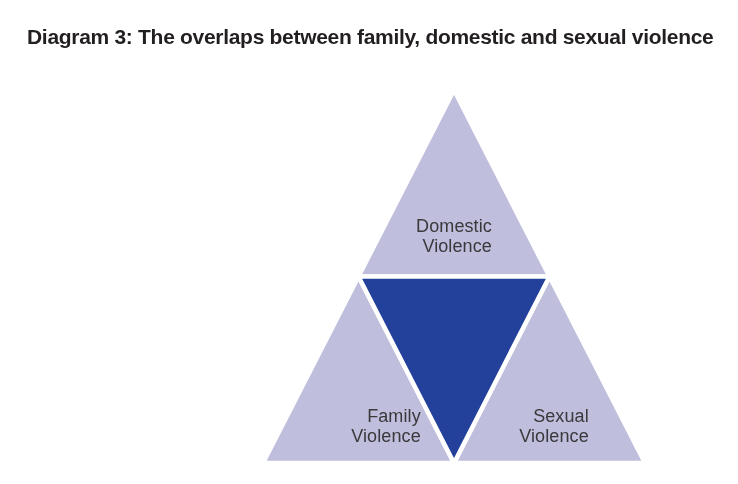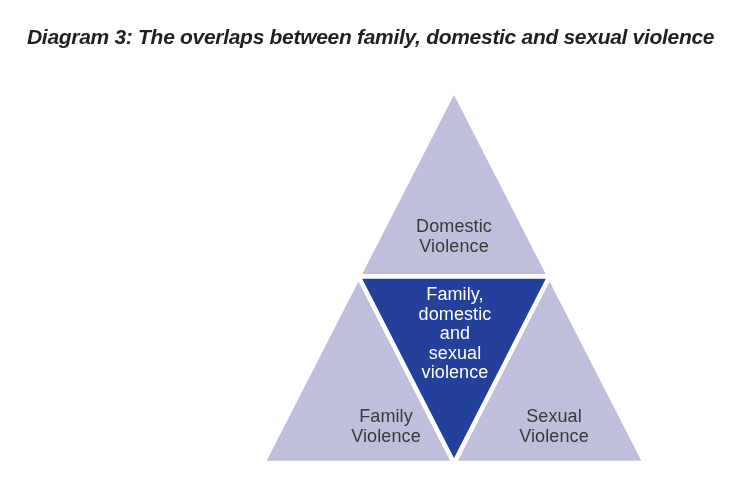--- a/index.html
+++ b/index.html
@@ -13,21 +13,20 @@
     position: relative;
     overflow: hidden;
     font-family: "Liberation Sans", sans-serif;
   }
   .title {
     position: absolute;
     left: 27px;
     top: 25px;
     font-size: 21px;
     font-weight: bold;
-    font-style: italic;
     letter-spacing: -0.3px;
     color: #231f20;
     white-space: nowrap;
   }
   .diagram {
     position: absolute;
     left: 0;
     top: 0;
     width: 738px;
     height: 484px;
@@ -39,21 +38,21 @@
   }
   .tri {
     stroke: #ffffff;
     stroke-width: 4.5;
     stroke-linejoin: miter;
     stroke-miterlimit: 12;
   }
   .tri-label {
     position: absolute;
     transform: translateX(-50%);
-    text-align: center;
+    text-align: right;
     white-space: pre-line;
     font-size: 18px;
     line-height: 19.5px;
     color: #3a383b;
     letter-spacing: 0.1px;
   }
   .tri-label.center {
     color: #ffffff;
   }
 </style>
@@ -70,24 +69,19 @@
     <polygon class="tri" points="358.5,276.5 263,463 454,463" fill="#bfbedc"></polygon>
 
     <polygon class="tri" points="549.5,276.5 454,463 645,463" fill="#bfbedc"></polygon>
 
     <polygon class="tri" points="358.5,276.5 549.5,276.5 454,463" fill="#23409a"></polygon>
   </svg>
 
   <div class="tri-label" style="left:454px; top:216px; line-height:20px;">Domestic
 Violence</div>
 
-  <div class="tri-label center" style="left:455px; top:285px;">Family,
-domestic
-and
-sexual
-violence</div>
 
   <div class="tri-label" style="left:357px; top:406px; line-height:20px;margin-left:29px;">Family
 Violence</div>
 
   <div class="tri-label" style="left:554px; top:406px; line-height:20px;">Sexual
 Violence</div>
 </div>
 
 </body></html>

